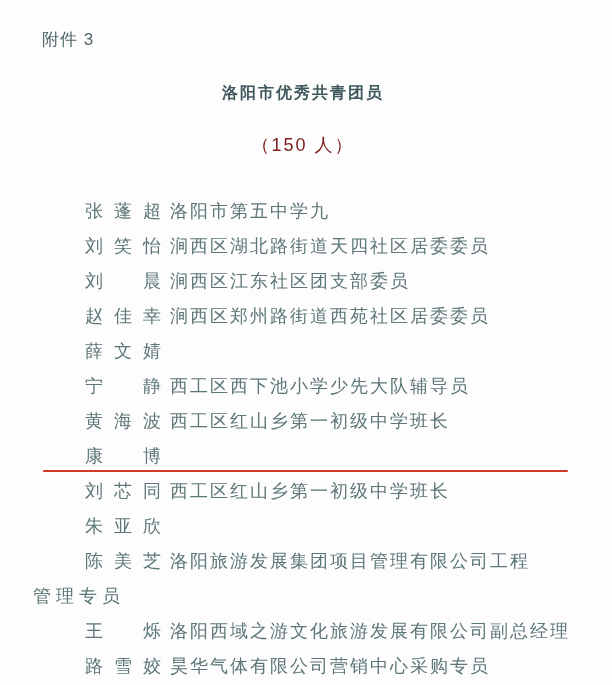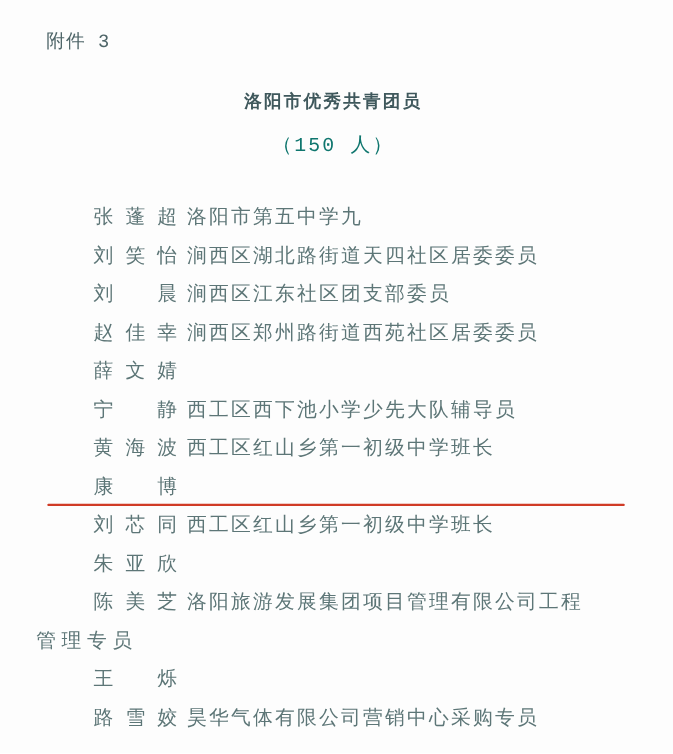--- a/index.html
+++ b/index.html
@@ -2,21 +2,21 @@
 <html><head>
 <meta charset="utf-8">
 <style>
   html, body { margin: 0; padding: 0; background: #ffffff; }
   .page {
     position: relative;
     width: 612px;
     height: 685px;
     background: #fdfdfd;
     overflow: hidden;
-    font-family: Liberation Mono, monospace;
+    font-family: Liberation Sans, sans-serif;
     color: #5d7677;
     box-sizing: border-box;
     padding: 0 44px 0 38px;
   }
   .attachment {
     margin: 30px 0 0 4px;
     font-size: 17px;
     line-height: 20px;
     color: #4e6568;
     letter-spacing: 1px;
@@ -24,25 +24,25 @@
   .doc-title {
     margin-top: 30px;
     text-align: center;
     font-size: 16px;
     line-height: 26px;
     font-weight: bold;
     color: #3f585c;
     letter-spacing: 2px;
   }
   .doc-subtitle {
-    margin-top: 16px;
+    margin-top: 28px;
     text-align: center;
     font-size: 18px;
     line-height: 22px;
-    color: #0f766e;
+    color: #7f1d1d;
     letter-spacing: 2px;
   }
   .member-list { margin-top: 38px; }
   .row {
     position: relative;
     height: 35px;
     line-height: 35px;
     padding-left: 47px;
     font-size: 18px;
     white-space: nowrap;
@@ -156,21 +156,21 @@
     <span class="name-cell">
           <span>陈</span>
           <span>美</span>
           <span>芝</span>
         </span><span class="org-cell">洛阳旅游发展集团项目管理有限公司工程</span>
   <div class="org-cont">管理专员</div></div>
       <div class="row">
     <span class="name-cell">
           <span>王</span>
           <span>烁</span>
-        </span>
+        </span><span class="org-cell">洛阳西域之游文化旅游发展有限公司副总经理</span>
   </div>
       <div class="row">
     <span class="name-cell">
           <span>路</span>
           <span>雪</span>
           <span>姣</span>
         </span><span class="org-cell">昊华气体有限公司营销中心采购专员</span>
   </div>
     </div>
 </div>

